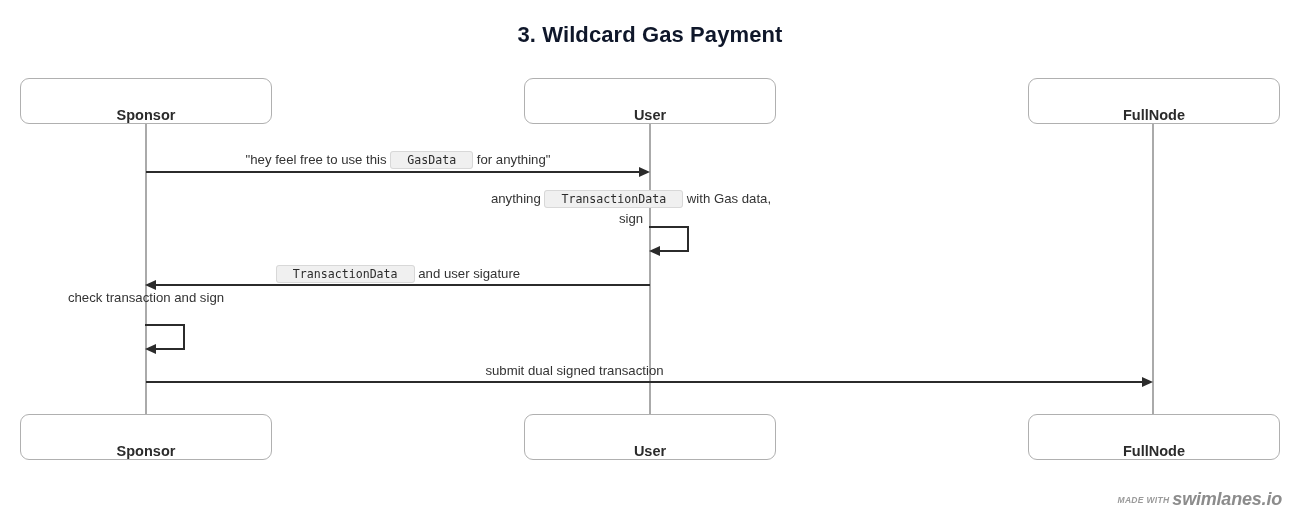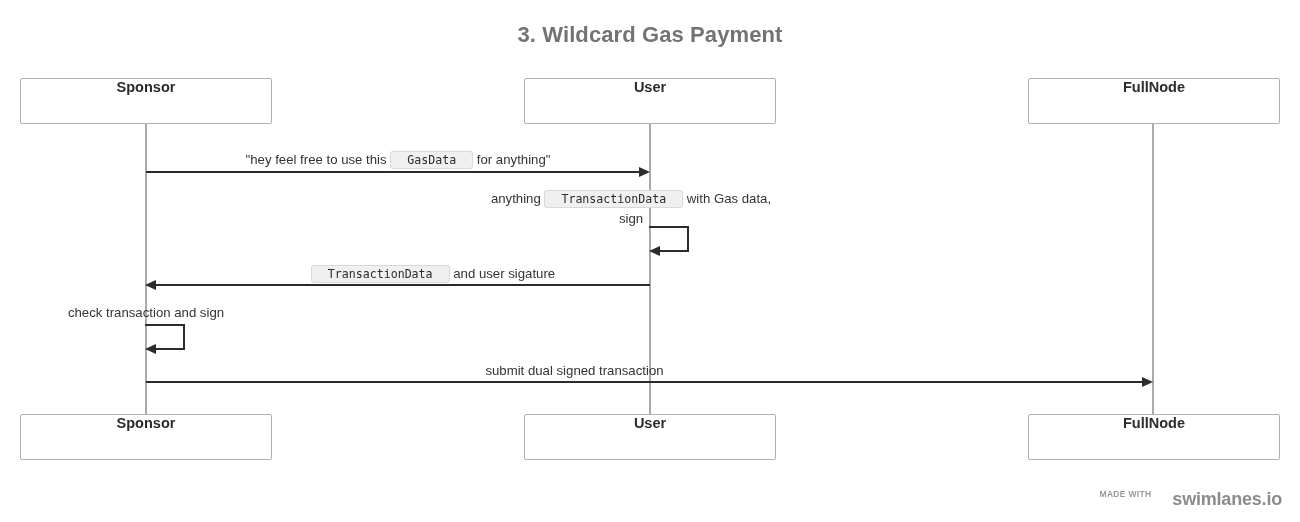--- a/index.html
+++ b/index.html
@@ -19,33 +19,33 @@
 
   
   #diagram-title {
     position: absolute;
     top: 22px;
     left: 0;
     width: 1300px;
     text-align: center;
     font-size: 22px;
     font-weight: bold;
-    color: #737373;
+    color: #0f172a;
     letter-spacing: 0.1px;
   }
 
   
   .participant-box {
     position: absolute;
     height: 46px;
     border: 1.6px solid #b0b0b0;
-    border-radius: 2px;
+    border-radius: 9px;
     background: #ffffff;
     display: flex;
-    align-items: flex-start;
+    align-items: flex-end;
     justify-content: center;
     font-size: 14.5px;
     font-weight: bold;
     color: #2b2b2b;
   }
 
   
   .lifeline {
     position: absolute;
     width: 2px;
@@ -114,22 +114,23 @@
     border-bottom: 5.5px solid transparent;
     border-right: 11px solid #2b2b2b;
   }
 
   
   #watermark {
     position: absolute;
     right: 18px;
     bottom: 12px;
     display: flex;
-    align-items: flex-start;
-    gap: 21px;
+    align-items: center;
+    gap: 3px;
+    font-style: italic;
   }
   #watermark .made-with {
     font-size: 8.5px;
     font-weight: bold;
     letter-spacing: 0.3px;
     color: #9a9a9a;
     text-transform: uppercase;
   }
   #watermark .brand {
     font-size: 18px;
@@ -168,27 +169,27 @@
   <div class="msg-label two-line" style="left:490px; top:189px; width:282px;">
     <span>anything </span><code class="code-chip">TransactionData</code><span> with Gas data, sign</span>
   </div>
   <div class="self-loop" style="left:649px; top:226px;">
     <div class="seg-top"></div>
     <div class="seg-right"></div>
     <div class="seg-bottom"></div>
     <div class="seg-arrow"></div>
   </div>
 
-  <div class="msg-label" style="left:146px; top:264px; width:504px;margin-left:35px;">
+  <div class="msg-label" style="left:146px; top:264px; width:504px;">
     <code class="code-chip">TransactionData</code><span> and user sigature</span>
   </div>
   <div class="msg-line" style="left:156px; top:284px; width:494px;"></div>
   <div class="arrowhead left" style="left:145px; top:279.5px;"></div>
 
-  <div class="msg-label" style="left:16px; top:303px; width:260px; text-align:center;">check transaction and sign</div>
+  <div class="msg-label" style="left:16px; top:288px; width:260px; text-align:center;">check transaction and sign</div>
   <div class="self-loop" style="left:145px; top:324px;">
     <div class="seg-top"></div>
     <div class="seg-right"></div>
     <div class="seg-bottom"></div>
     <div class="seg-arrow"></div>
   </div>
 
   <div class="msg-label" style="left:146px; top:361px; width:857px;text-align:center;">submit dual signed transaction</div>
   <div class="msg-line" style="left:146px; top:381px; width:997px;"></div>
   <div class="arrowhead right" style="left:1142px; top:376.5px;"></div>

